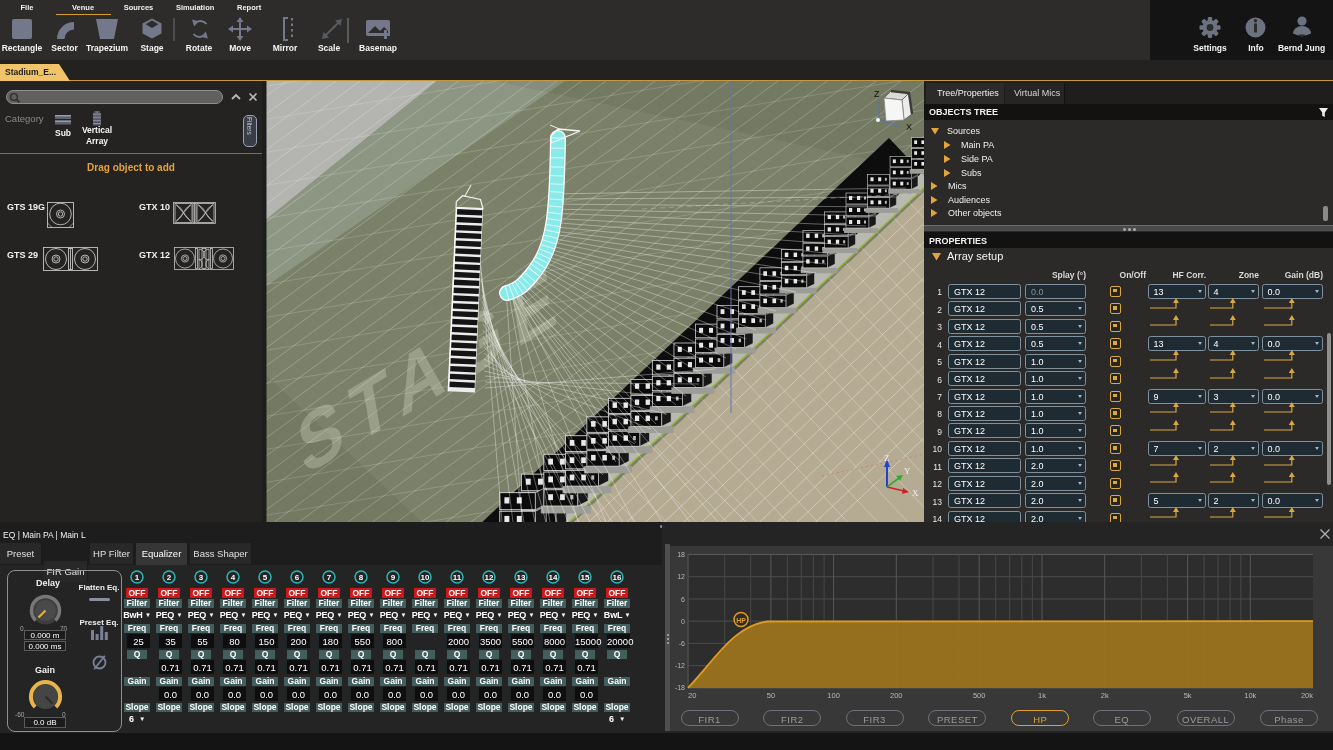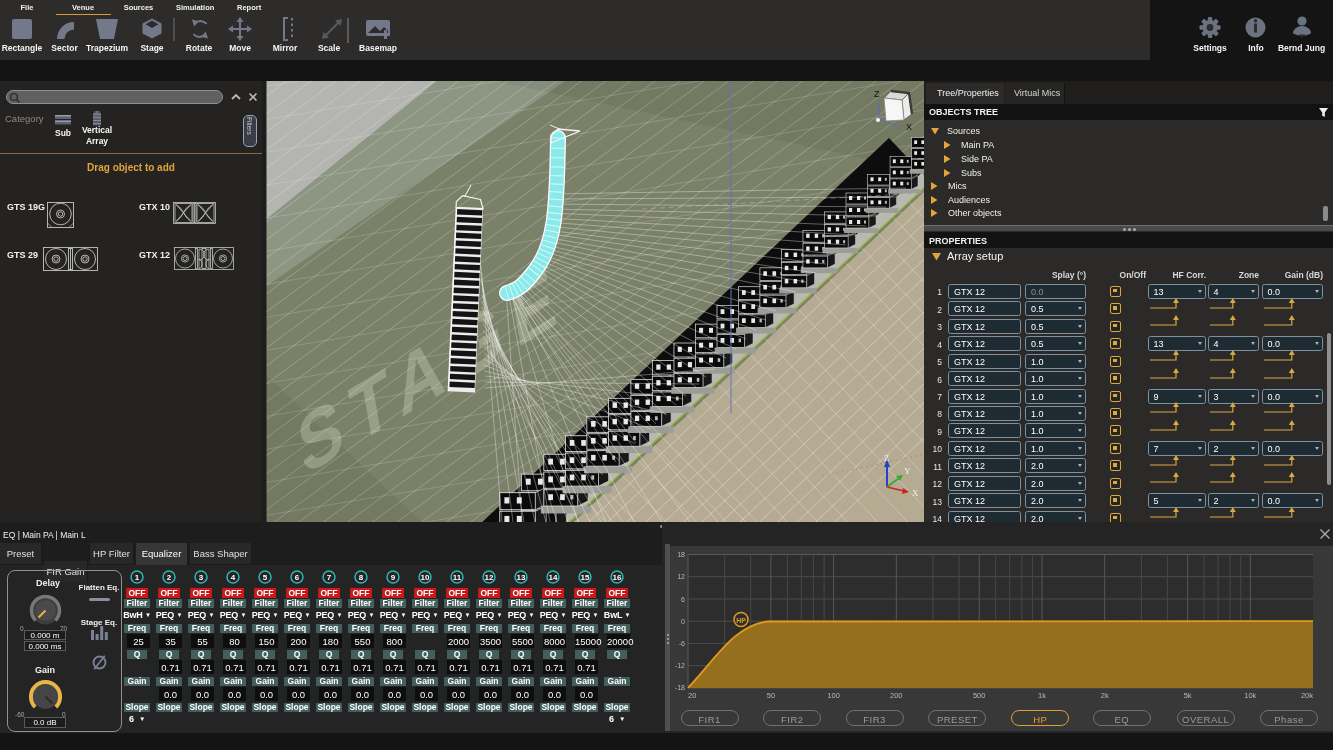--- a/index.html
+++ b/index.html
@@ -110,20 +110,26 @@
         <rect x="64" y="9.5" width="3" height="9" fill="#2d2c2b"></rect>
         <circle cx="65.5" cy="6.8" r="1.7" fill="#2d2c2b"></circle>
         <circle cx="112" cy="7" r="4.6"></circle>
         <path d="M103 19.5 a9 7.5 0 0 1 18 0 q-4.5 2.2 -9 2.2 q-4.5 0 -9 -2.2 Z"></path>
         <path d="M108.8 20.5 l3.2 3.6 l3.2 -3.6 Z" fill="#2d2c2b"></path>
       </g>
     </svg>
     <div class="ilbl abs" style="left:1188px;top:43px;width:44px;">Settings</div>
     <div class="ilbl abs" style="left:1234px;top:43px;width:44px;">Info</div>
     <div class="ilbl abs" style="left:1274px;top:43px;width:55px;">Bernd Jung</div>
+  </div>
+  <div id="tabbar" class="abs" style="left:0;top:60px;width:1333px;height:21px;background:#232221;border-bottom:1px solid #c7983f;">
+    <svg class="abs" style="left:0;top:4px;" width="80" height="17" viewBox="0 0 80 17">
+        <path d="M0 0 L59 0 L70 17 L0 17 Z" fill="#f2c469"></path>
+      </svg>
+    <span class="abs" style="left:5px;top:7px;font-size:8.5px;font-weight:700;color:#1c1c1c;">Stadium_E...</span>
   </div>
   <div id="leftpanel" class="abs" style="left:0;top:81px;width:262px;height:441px;background:#242321;">
 
     <div class="abs" style="left:6px;top:9px;width:217px;height:14px;background:#606060;border:1px solid #8f8f8f;border-radius:7px;"></div>
     <svg class="abs" style="left:9px;top:11px;" width="12" height="12" viewBox="0 0 12 12">
         <circle cx="5" cy="5" r="3.4" fill="none" stroke="#2e2e2e" stroke-width="1.4"></circle>
         <line x1="7.6" y1="7.6" x2="10.4" y2="10.4" stroke="#2e2e2e" stroke-width="1.6"></line>
       </svg>
     <svg class="abs" style="left:230px;top:11px;" width="12" height="10" viewBox="0 0 12 10">
         <path d="M2 7 L6 3 L10 7" fill="none" stroke="#b9b9b9" stroke-width="1.8"></path>
@@ -1155,21 +1161,21 @@
       <path d="M8.6 28.4 A 14 14 0 1 1 28.4 28.4" fill="none" stroke="#777" stroke-width="3.5"></path>
       <circle cx="18.5" cy="18.5" r="10.5" fill="#4a4a4a"></circle>
       <line x1="18.5" y1="18.5" x2="11.5" y2="25.5" stroke="#e8b54a" stroke-width="2"></line>
     </svg>
     <span class="abs" style="left:20px;top:103px;font-size:6.5px;color:#aaa;">0</span>
     <span class="abs" style="left:60px;top:103px;font-size:6.5px;color:#aaa;">70</span>
     <div class="abs kv" style="left:24px;top:107.5px;">0.000 m</div>
     <div class="abs kv" style="left:24px;top:118.5px;">0.000 ms</div>
     <div class="abs" style="left:76px;top:61px;width:46px;text-align:center;font-size:8px;font-weight:700;color:#f0f0f0;white-space:nowrap;">Flatten Eq.</div>
     <div class="abs" style="left:89px;top:75.5px;width:21px;height:3.5px;background:#8a8fa0;border-radius:2px;"></div>
-    <div class="abs" style="left:76px;top:96px;width:46px;text-align:center;font-size:8px;font-weight:700;color:#f0f0f0;white-space:nowrap;">Stage Eq.</div>
+    <div class="abs" style="left:76px;top:96px;width:46px;text-align:center;font-size:8px;font-weight:700;color:#f0f0f0;white-space:nowrap;">Preset Eq.</div>
     <svg class="abs" style="left:91px;top:104px;" width="17" height="14" viewBox="0 0 17 14">
       <g fill="#7a8095">
           <rect x="0" y="4" width="3" height="10"></rect>
           <rect x="4.6" y="8" width="3" height="6"></rect>
           <rect x="9.2" y="0" width="3" height="14"></rect>
           <rect x="13.8" y="6" width="3" height="8"></rect>
         </g>
     </svg>
     <svg class="abs" style="left:91px;top:132px;" width="17" height="17" viewBox="0 0 17 17">
       <circle cx="8.5" cy="8.5" r="6" fill="none" stroke="#7a8095" stroke-width="1.8"></circle>

